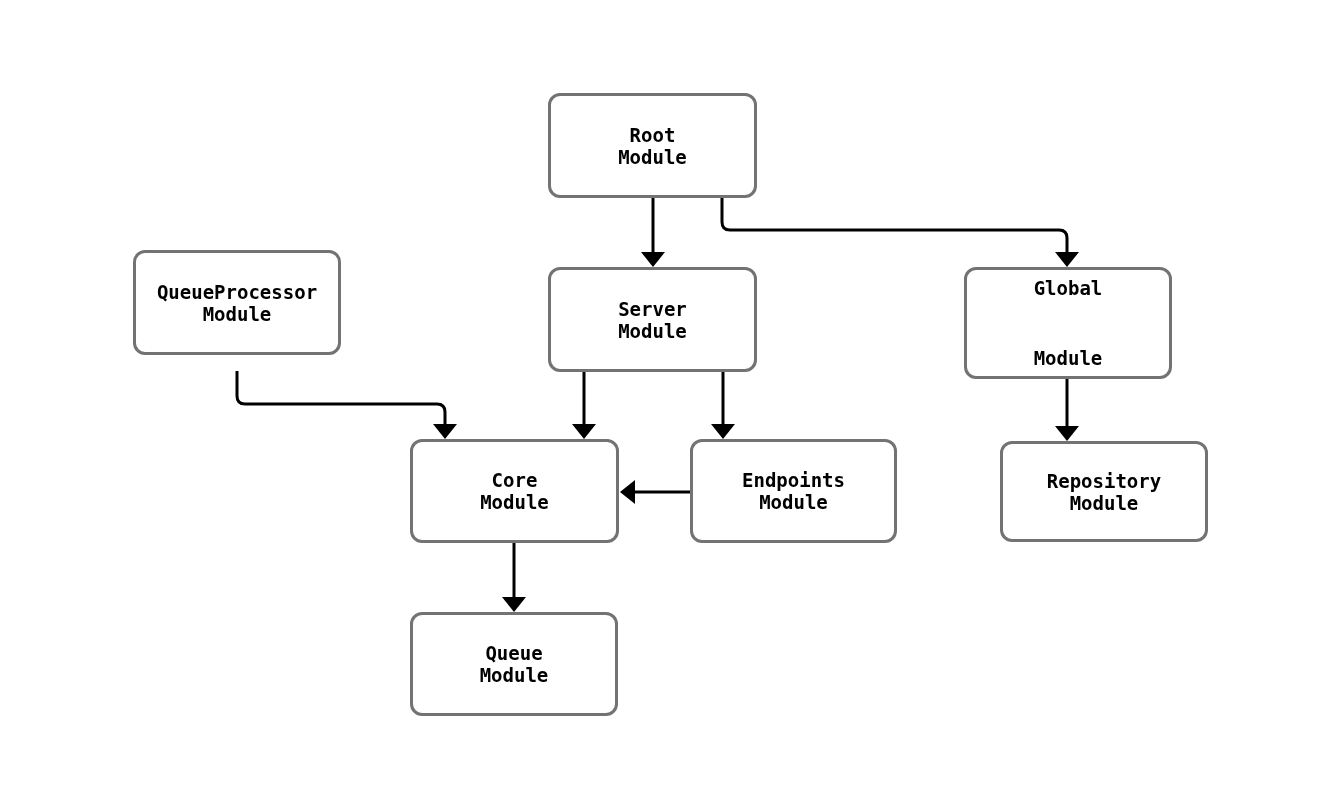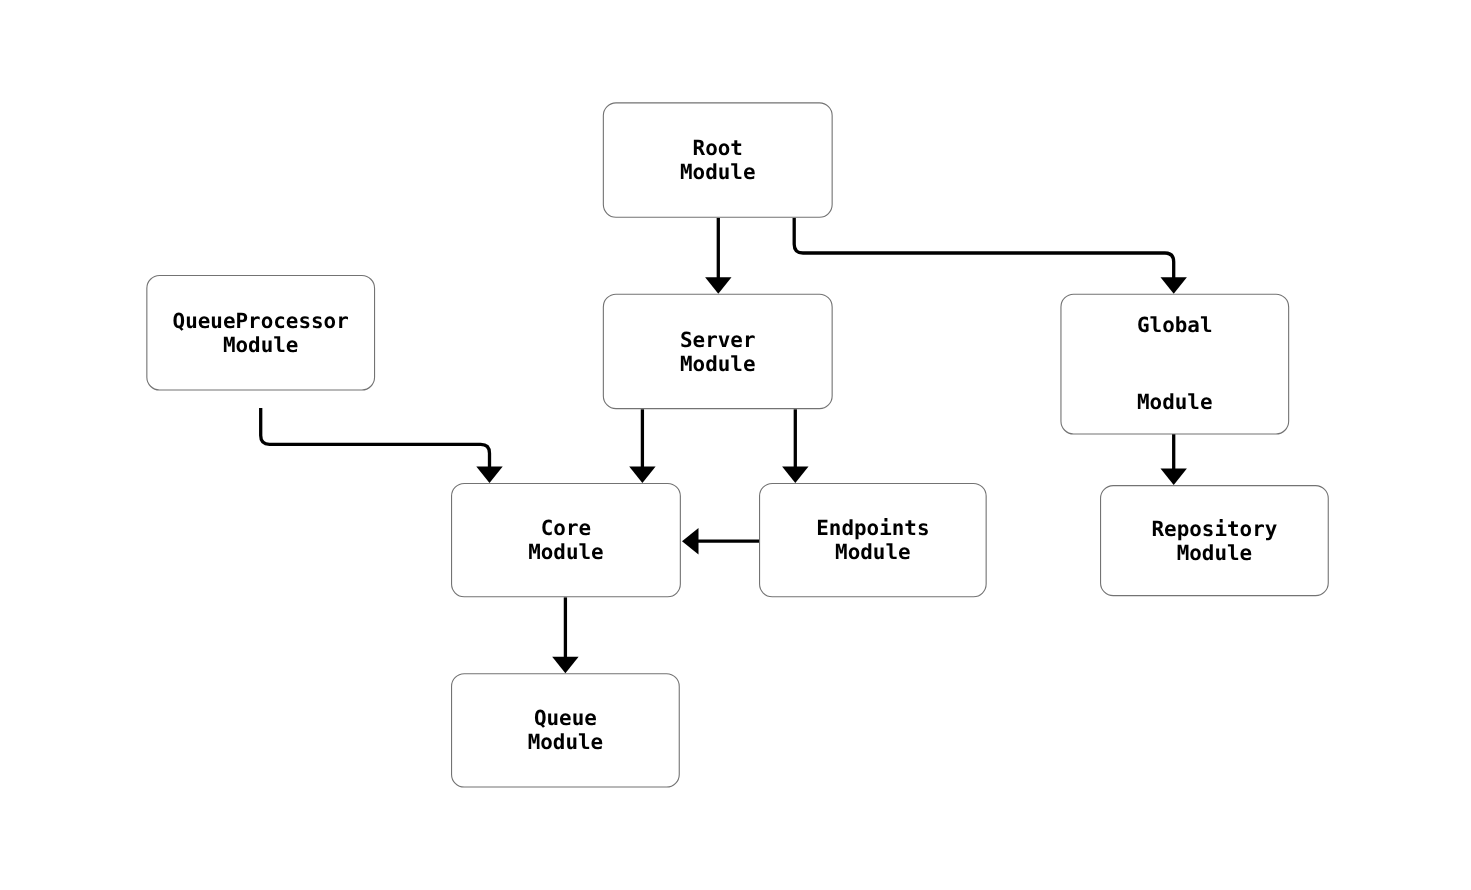--- a/index.html
+++ b/index.html
@@ -28,21 +28,21 @@
     stroke-width: 3;
   }
   .arrowhead {
     fill: #000000;
     stroke: none;
   }
   .node {
     position: absolute;
     box-sizing: border-box;
     background: #ffffff;
-    border: 1px solid #737373;
+    border: 3px solid #737373;
     border-radius: 12px;
     display: flex;
     flex-direction: column;
     align-items: center;
     justify-content: center;
     text-align: center;
     font-weight: bold;
     font-size: 19px;
     line-height: 22px;
     color: #000000;
@@ -104,21 +104,21 @@
   <div class="node" style="left:133px; top:250px; width:208px; height:105px;">
     <span>QueueProcessor</span>
     <span>Module</span>
   </div>
 
   <div class="node" style="left:548px; top:267px; width:209px; height:105px;align-items:center;">
     <span>Server</span>
     <span>Module</span>
   </div>
 
-  <div class="node" style="left:964px; top:267px; width:208px; height:128px;gap:48px;">
+  <div class="node" style="left:964px; top:267px; width:208px; height:112px;gap:48px;">
     <span>Global</span>
     <span>Module</span>
   </div>
 
   <div class="node" style="left:410px; top:439px; width:209px; height:104px;">
     <span>Core</span>
     <span>Module</span>
   </div>
 
   <div class="node" style="left:690px; top:439px; width:207px; height:104px;">

